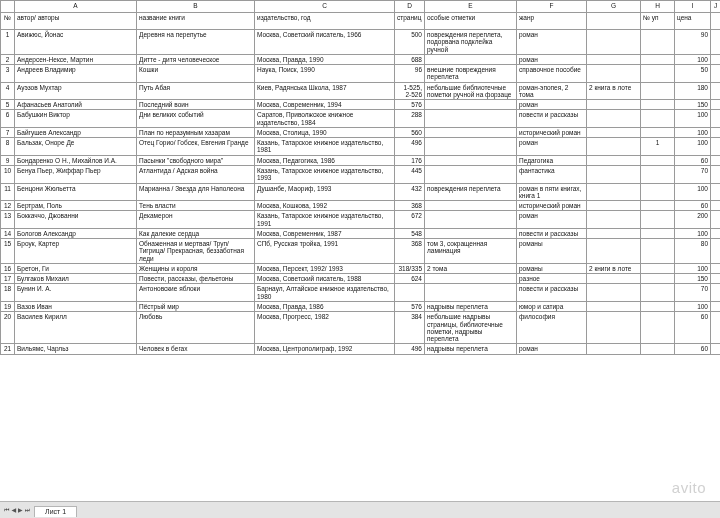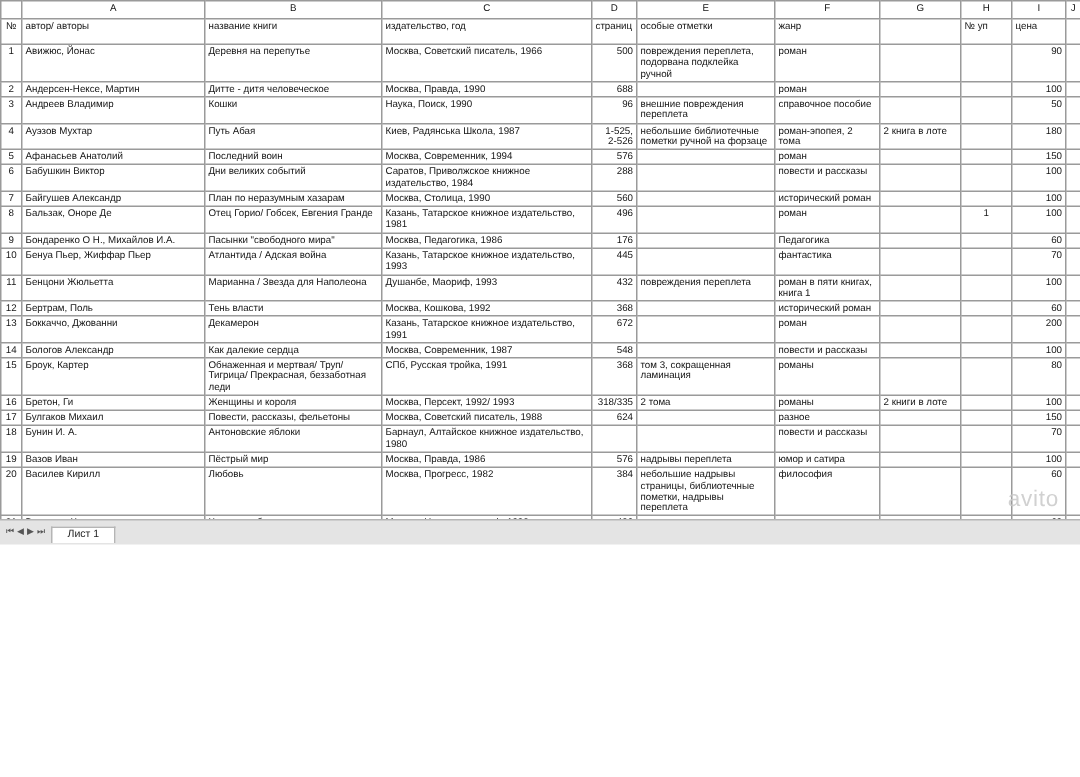--- a/index.html
+++ b/index.html
@@ -11,21 +11,21 @@
     width: 720px;
     height: 518px;
     overflow: hidden;
     font-family: "Liberation Sans", sans-serif;
     font-size: 7px;
     color: #1a1a1a;
   }
   #sheet {
     position: relative;
     width: 720px;
-    height: 363px;
+    height: 518px;
     box-sizing: border-box;
   }
   table.grid {
     border-collapse: collapse;
     table-layout: fixed;
     width: 720px;
   }
   table.grid td, table.grid th {
     border: 1px solid #9a9a9a;
     padding: 1px 2px;

